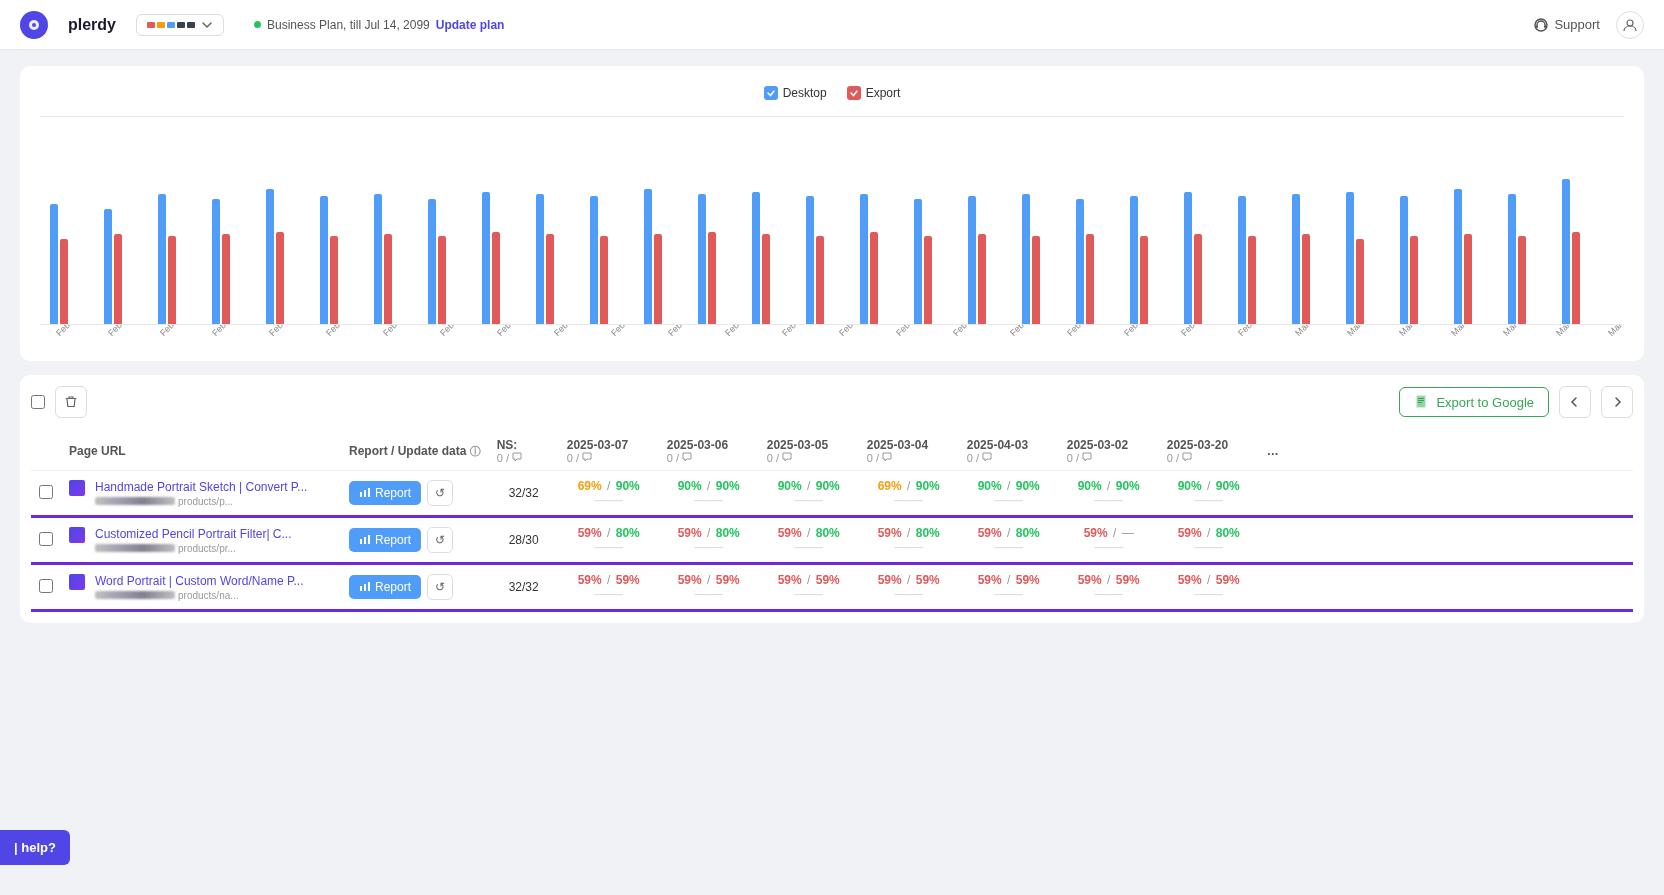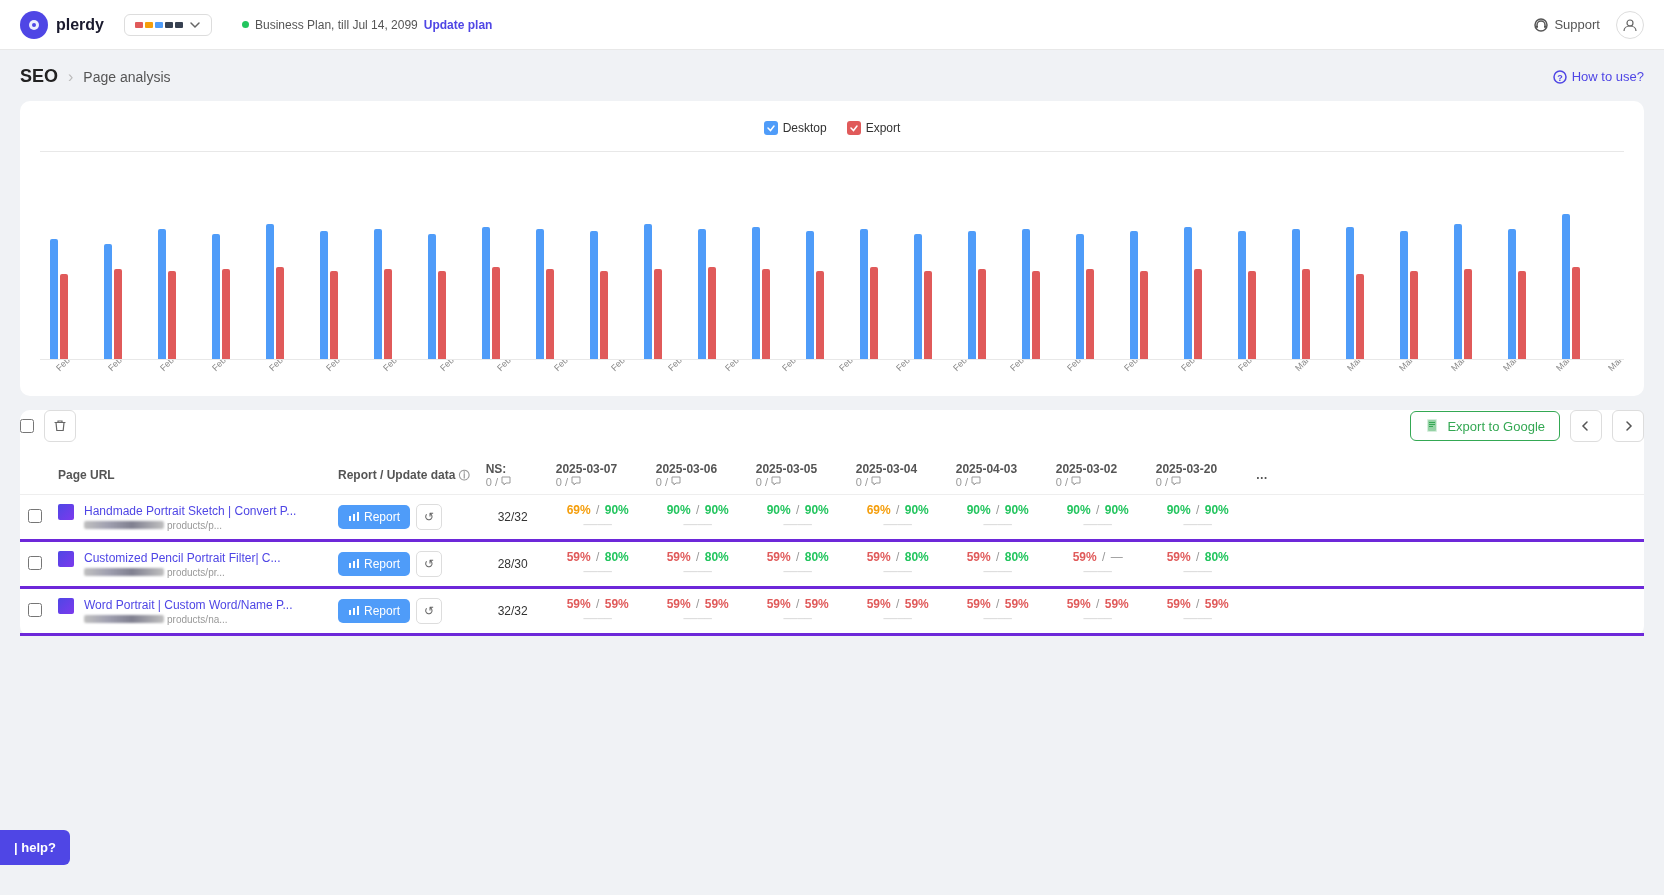--- a/index.html
+++ b/index.html
@@ -1,20 +1,20 @@
 <!DOCTYPE html>
 <html><head>
   <meta charset="utf-8">
   <style>
     * { box-sizing: border-box; margin: 0; padding: 0; }
     body { font-family: -apple-system, BlinkMacSystemFont, 'Segoe UI', sans-serif; background: #f0f2f5; font-size: 13px; color: #333; }
 
     
     .header { background: #fff; height: 50px; display: flex; align-items: center; padding: 0 20px; border-bottom: 1px solid #e8e8e8; gap: 20px; }
-    .logo { display: flex; align-items: center; gap: 8px; font-weight: 700; font-size: 16px; color: #1a1a2e; }
+    .logo { display: flex; align-items: center; gap: 20px; font-weight: 700; font-size: 16px; color: #1a1a2e; }
     .logo-icon { width: 28px; height: 28px; background: #4f46e5; border-radius: 50%; display: flex; align-items: center; justify-content: center; color: white; font-size: 12px; font-weight: 900; }
     .plan-badge { display: flex; align-items: center; gap: 6px; border: 1px solid #ddd; border-radius: 6px; padding: 4px 10px; font-size: 12px; cursor: pointer; }
     .plan-badge-dots { display: flex; gap: 2px; }
     .dot { width: 8px; height: 6px; border-radius: 1px; }
     .plan-info { display: flex; align-items: center; gap: 6px; font-size: 12px; color: #555; margin-left: 10px; }
     .plan-dot { width: 7px; height: 7px; background: #22c55e; border-radius: 50%; }
     .update-plan { color: #4f46e5; font-weight: 600; cursor: pointer; text-decoration: none; }
     .header-right { margin-left: auto; display: flex; align-items: center; gap: 16px; }
     .support-btn { display: flex; align-items: center; gap: 5px; font-size: 13px; color: #555; cursor: pointer; }
     .user-icon { width: 28px; height: 28px; border-radius: 50%; border: 1px solid #ddd; display: flex; align-items: center; justify-content: center; color: #666; cursor: pointer; }
@@ -45,21 +45,21 @@
     .chart-container { width: 100%; overflow: hidden; }
     .chart-area { display: flex; align-items: flex-end; gap: 2px; height: 200px; padding: 0 10px; border-bottom: 1px solid #e8e8e8; position: relative; }
     .bar-group { display: flex; gap: 2px; align-items: flex-end; flex: 1; }
     .bar { border-radius: 2px 2px 0 0; min-width: 8px; }
     .bar.desktop { background: #4f9cf9; }
     .bar.mobile { background: #e05a5a; }
     .chart-labels { display: flex; padding: 6px 10px 0; overflow: hidden; }
     .chart-label { flex: 1; font-size: 9px; color: #888; text-align: center; transform: rotate(-45deg); transform-origin: top left; white-space: nowrap; margin-left: 4px; }
 
     
-    .table-card { background: #fff; border-radius: 10px; padding: 0; }
+    .table-card { background: #fff; border-radius: 10px; padding: 11px; }
     .table-toolbar { display: flex; align-items: center; gap: 10px; margin-bottom: 14px; }
     .delete-btn { border: 1px solid #ddd; background: #fff; border-radius: 6px; width: 32px; height: 32px; display: flex; align-items: center; justify-content: center; cursor: pointer; color: #666; }
     .export-btn { margin-left: auto; display: flex; align-items: center; gap: 6px; background: #fff; border: 1px solid #34a853; color: #34a853; border-radius: 6px; padding: 6px 14px; font-size: 13px; cursor: pointer; font-weight: 500; }
     .nav-btn { border: 1px solid #ddd; background: #fff; border-radius: 6px; width: 32px; height: 32px; display: flex; align-items: center; justify-content: center; cursor: pointer; color: #555; }
 
     
     .data-table { width: 100%; border-collapse: collapse; }
     .data-table th { text-align: left; font-size: 12px; font-weight: 600; color: #555; padding: 6px 8px; border-bottom: 1px solid #eee; white-space: nowrap; }
     .data-table td { padding: 8px; border-bottom: 3px solid #6d28d9; font-size: 12px; vertical-align: middle; }
     .col-url { width: 280px; }
@@ -131,32 +131,20 @@
       <svg width="14" height="14" viewBox="0 0 14 14">
           <circle cx="7" cy="5" r="3" stroke="#666" stroke-width="1.2" fill="none"></circle>
           <path d="M1 13c0-3 2.5-5 6-5s6 2 6 5" stroke="#666" stroke-width="1.2" fill="none"></path>
         </svg>
     </div>
   </div>
 </div>
 
 <div class="page">
 
-  <div class="breadcrumb">
-    <span class="breadcrumb-seo">SEO</span>
-    <span class="breadcrumb-sep">›</span>
-    <span class="breadcrumb-sub">Page analysis</span>
-    <div class="how-to">
-      <svg width="14" height="14" viewBox="0 0 14 14">
-          <circle cx="7" cy="7" r="6" stroke="#4f46e5" stroke-width="1.5" fill="none"></circle>
-          <text x="7" y="11" text-anchor="middle" fill="#4f46e5" font-size="9" font-weight="700">?</text>
-        </svg>
-      <span>How to use?</span>
-    </div>
-  </div>
 
 
   <div class="card">
     <div class="chart-legend">
       <div class="legend-item">
         <div class="legend-check desktop">
           <svg viewBox="0 0 10 10">
               <path d="M2 5l2.5 2.5L8 3" stroke="white" stroke-width="1.5" fill="none" stroke-linecap="round"></path>
             </svg>
         </div>

